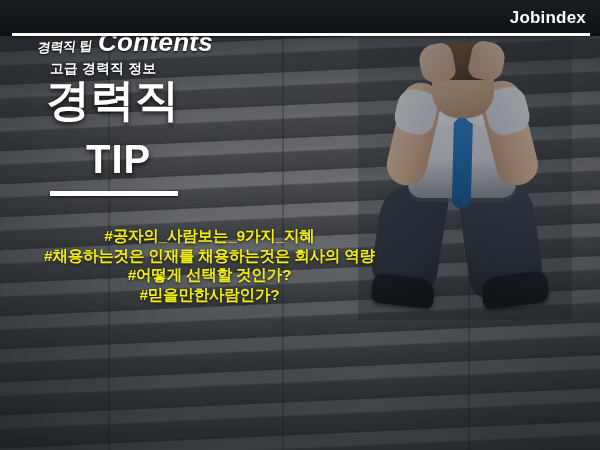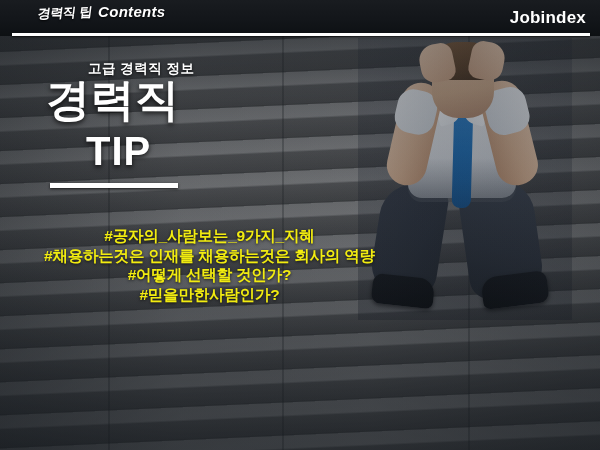--- a/index.html
+++ b/index.html
@@ -223,25 +223,26 @@
     font-size: 13px;
     font-weight: bold;
     font-family: "DejaVu Sans", sans-serif;
     letter-spacing: -0.5px;
     transform: skewX(-9deg) rotate(-2deg);
     display: inline-block;
     text-shadow: 0 1px 2px rgba(0,0,0,0.9);
   }
   .brush-en {
     color: #ffffff;
-    font-size: 15px;
+    font-size: 26px;
     font-weight: bold;
     font-style: italic;
     letter-spacing: 0.3px;
     text-shadow: 0 1px 2px rgba(0,0,0,0.9);
+    margin-top: 24px;
   }
   .brand {
     position: absolute;
     right: 14px;
     top: 8px;
     color: #ffffff;
     font-size: 17px;
     font-weight: bold;
     letter-spacing: 0.2px;
   }
@@ -258,39 +259,39 @@
 
   
   .title-block {
     position: absolute;
     left: 0;
     top: 60px;
     width: 300px;
     z-index: 5;
   }
   .eyebrow {
-    margin-left: 88px;
+    margin-left: 50px;
     color: #ffffff;
     font-size: 13.5px;
     font-weight: bold;
     letter-spacing: 0.5px;
     text-shadow: 0 1px 3px rgba(0,0,0,0.85);
   }
   .headline {
     margin-left: 46px;
     color: #ffffff;
     font-size: 44px;
     font-weight: bold;
     line-height: 1.02;
     letter-spacing: 0.5px;
     text-shadow: 0 2px 5px rgba(0,0,0,0.8);
   }
   .subline {
     margin-left: 86px;
-    margin-top: 8px;
+    margin-top: 16px;
     color: #ffffff;
     font-size: 40px;
     font-weight: bold;
     line-height: 1.0;
     letter-spacing: 1px;
     text-shadow: 0 2px 5px rgba(0,0,0,0.8);
   }
   .title-rule {
     margin-left: 50px;
     margin-top: 12px;

